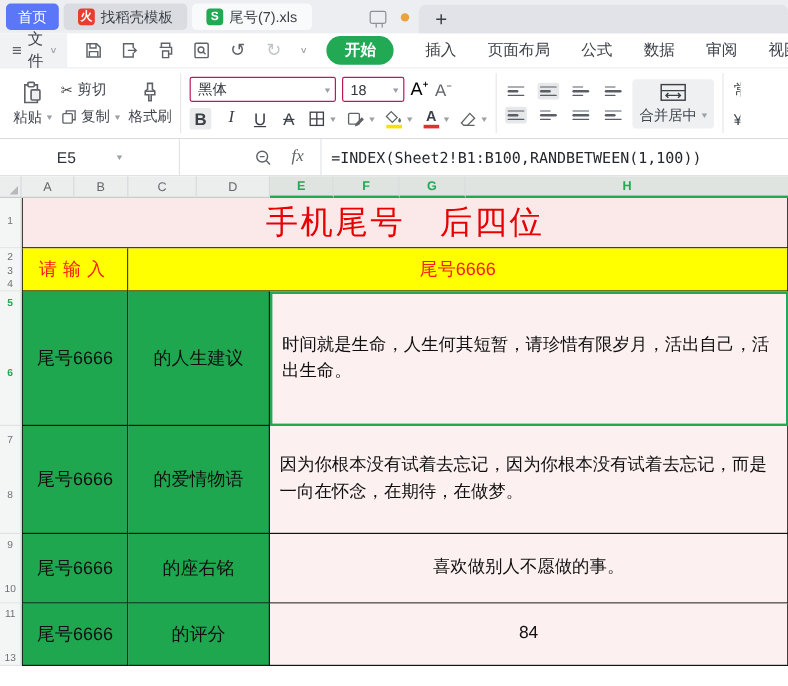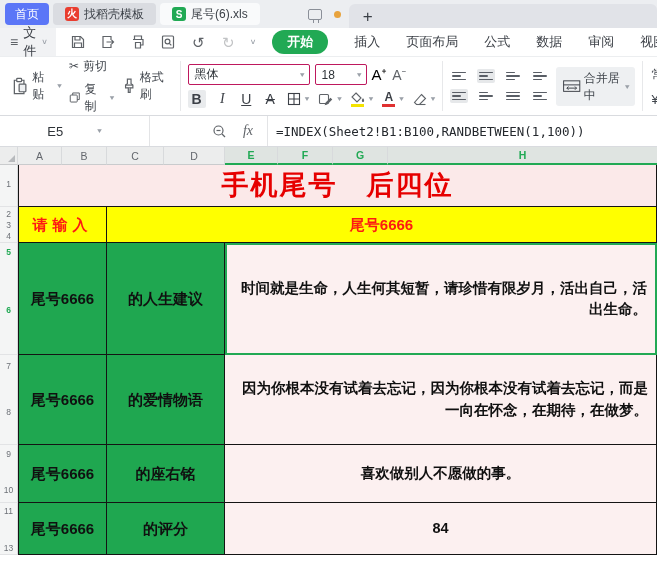--- a/index.html
+++ b/index.html
@@ -30,21 +30,21 @@
   .qi svg { display: block; }
   .qi.disabled { opacity: .38; }
   .undo-glyph { font-size: 15px; line-height: 1; }
   .menu-tabs { display: flex; align-items: center; gap: 26px; margin-left: 4px; white-space: nowrap; }
   .mtab { color: #3c4047; }
   .mtab-active { background: #21a954; color: #fff; border-radius: 13px; padding: 3px 15px; font-weight: bold; }
 
   
   .toolbar { height: 59px; background: #fff; border-bottom: 1px solid #d9dbdf; display: flex; align-items: stretch; padding: 4px 0 4px 4px; overflow: hidden; }
   .tgroup { display: flex; align-items: center; padding: 0 7px; border-right: 1px solid #e7e8ea; gap: 7px; }
-  .vbtn { display: flex; align-items: center; gap: 2px; font-size: 12px; color: #41464d; }
+  .vbtn { display: flex; flex-direction: column; align-items: center; gap: 2px; font-size: 12px; color: #41464d; }
   .vbtn svg { display: block; }
   .twocol { display: flex; flex-direction: column; justify-content: center; gap: 6px; font-size: 12px; color: #41464d; }
   .hbtn { display: flex; align-items: center; gap: 4px; }
   .fontcol { display: flex; flex-direction: column; justify-content: center; gap: 5px; }
   .fontrow { display: flex; align-items: center; gap: 5px; }
   .combo { border: 1px solid #be185d; border-radius: 2px; height: 21px; display: flex; align-items: center; font-size: 12px; color: #2e3338; padding: 0 4px 0 6px; justify-content: space-between; background: #fff; text-align: right; }
   .combo .mini-caret { margin-left: 6px; }
   .fmt-row { display: flex; align-items: center; gap: 9px; font-size: 14px; color: #3c4047; }
   .fmt { min-width: 15px; text-align: center; line-height: 1; }
   .b { font-weight: bold; background: #e9ebed; border-radius: 2px; padding: 2px 4px; }
@@ -76,21 +76,21 @@
   .colhdr { display: flex; height: 18px; background: #eceded; font-size: 10.5px; color: #63676d; }
   .ch { display: flex; align-items: center; justify-content: center; border-right: 1px solid #d8dadc; border-bottom: 1px solid #c9cbcd; }
   .ch.corner { position: relative; border-bottom: 1px solid #c9cbcd; }
   .ch.corner::after { content:""; position:absolute; right:2px; bottom:2px; border-left:7px solid transparent; border-bottom:7px solid #b7babd; }
   .ch.selcol { background: #dfe4e1; color: #21a954; font-weight: bold; border-bottom: 2px solid #21a954; }
 
   .trow { display: flex; }
   .rowhdr { width: 18px; background: #f4f5f5; border-right: 1px solid #d8dadc; border-bottom: 1px solid #e2e3e5; position: relative; font-size: 8.5px; color: #6d7177; }
   .rowhdr span { position: absolute; left: 0; width: 100%; text-align: center; }
   .rowhdr .grn { color: #21a954; font-weight: bold; }
-  .cell { display: flex; align-items: center; justify-content: center; text-align: right; border-right: 1px solid #141414; border-bottom: 1px solid #141414; font-weight: bold; color: #101010; line-height: 1.45; }
+  .cell { display: flex; align-items: center; justify-content: center; text-align: left; border-right: 1px solid #141414; border-bottom: 1px solid #141414; font-weight: normal; color: #101010; line-height: 1.45; }
   .leftedge { border-left: 1px solid #141414; }
   .c-title { background: #fbe9e9; color: #e60000; font-size: 27px; font-family: "Liberation Serif", serif; letter-spacing: 2px; }
   .c-yellow { background: #ffff00; color: #fd1a12; font-size: 15px; }
   .c-input { letter-spacing: 5px; }
   .c-green { background: #1fa750; font-size: 15px; }
   .c-pink { background: #fcf0f0; font-size: 14.5px; padding: 2px 8px; }
   .c-sel { border: 2px solid #21a954; }
   .w-ab { width: 89px; } .w-cd { width: 118px; } .w-eh { width: 432px; }
   .w-title { width: 639px; } .w-rest { width: 550px; }
   .bottomstrip { display: flex; flex: 1; }
@@ -104,21 +104,21 @@
 <body>
 
 <div class="tabbar">
   <div class="wtab wtab-home">首页</div>
   <div class="wtab wtab-docer">
     <span class="docer-ico">火</span>
     <span>找稻壳模板</span>
   </div>
   <div class="wtab wtab-doc">
     <span class="s-ico">S</span>
-    <span>尾号(6).xls</span>
+    <span>尾号(7).xls</span>
   </div>
   <span class="monitor"></span>
   <span class="orangedot"></span>
   <div class="tabstrip">
     <span class="plus">+</span>
   </div>
 </div>
 
 <div class="menubar">
   <div class="filebtn">

